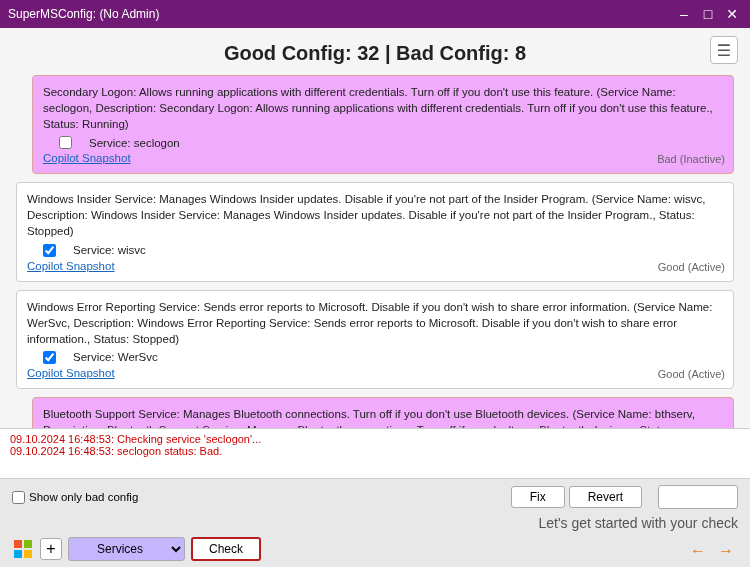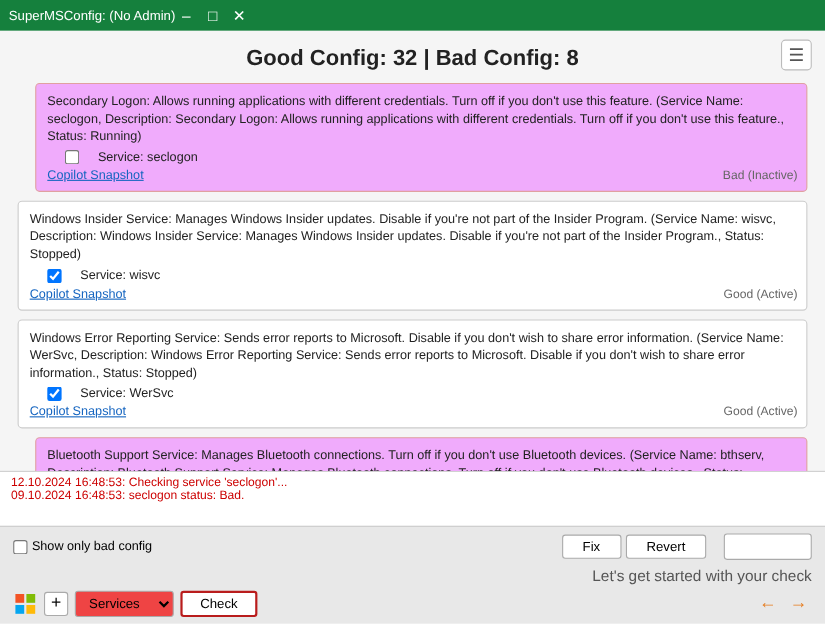--- a/index.html
+++ b/index.html
@@ -9,26 +9,26 @@
       background: #f0f0f0;
       width: 750px;
       height: 567px;
       overflow: hidden;
       display: flex;
       flex-direction: column;
     }
 
     
     .title-bar {
-      background: #15803d;
+      background: #701a75;
       color: white;
       height: 28px;
       display: flex;
       align-items: center;
-      justify-content: flex-start;
+      justify-content: space-between;
       padding: 0 8px;
       flex-shrink: 0;
     }
     .title-bar-title {
       font-size: 12px;
     }
     .title-bar-controls {
       display: flex;
       gap: 4px;
     }
@@ -218,24 +218,24 @@
       border: 1px solid #aaa;
       border-radius: 3px;
       background: white;
       cursor: pointer;
       font-size: 16px;
       display: flex;
       align-items: center;
       justify-content: center;
     }
     .services-dropdown {
-      padding: 3px 8px;
+      padding: 3px 24px;
       border: 1px solid #aaa;
       border-radius: 3px;
-      background: #ef4444;
+      background: #c4b5fd;
       font-size: 12px;
       cursor: pointer;
       min-width: 90px;
     }
     .check-btn {
       padding: 3px 16px;
       border: 2px solid #b91c1c;
       border-radius: 3px;
       background: white;
       cursor: pointer;
@@ -296,21 +296,21 @@
       <div class="service-item good"><div class="service-description">Windows Error Reporting Service: Sends error reports to Microsoft. Disable if you don't wish to share error information. (Service Name: WerSvc, Description: Windows Error Reporting Service: Sends error reports to Microsoft. Disable if you don't wish to share error information., Status: Stopped)</div><div class="service-checkbox-row">
           <input type="checkbox" checked="" style="">
           <span class="service-name-label">Service: WerSvc</span>
         </div><a class="copilot-link" href="#">Copilot Snapshot</a><div class="status-label">Good (Active)</div></div>
       <div class="service-item bad">
         <div class="service-description">Bluetooth Support Service: Manages Bluetooth connections. Turn off if you don't use Bluetooth devices. (Service Name: bthserv, Description: Bluetooth Support Service: Manages Bluetooth connections. Turn off if you don't use Bluetooth devices., Status: Running)</div>
       </div>
     </div>
 
   <div class="log-area" id="log-area-container">
-      <div>12.10.2024 16:48:53: Checking service 'seclogon'...</div>
+      <div>09.10.2024 16:48:53: Checking service 'seclogon'...</div>
       <div>09.10.2024 16:48:53: seclogon status: Bad.</div>
     </div>
 
   <div class="bottom-bar">
     <div class="bottom-bar-row1">
       <label class="show-bad-check">
         <input type="checkbox" style="">
         <span>Show only bad config</span>
       </label>
       <div class="fix-revert-btns">

